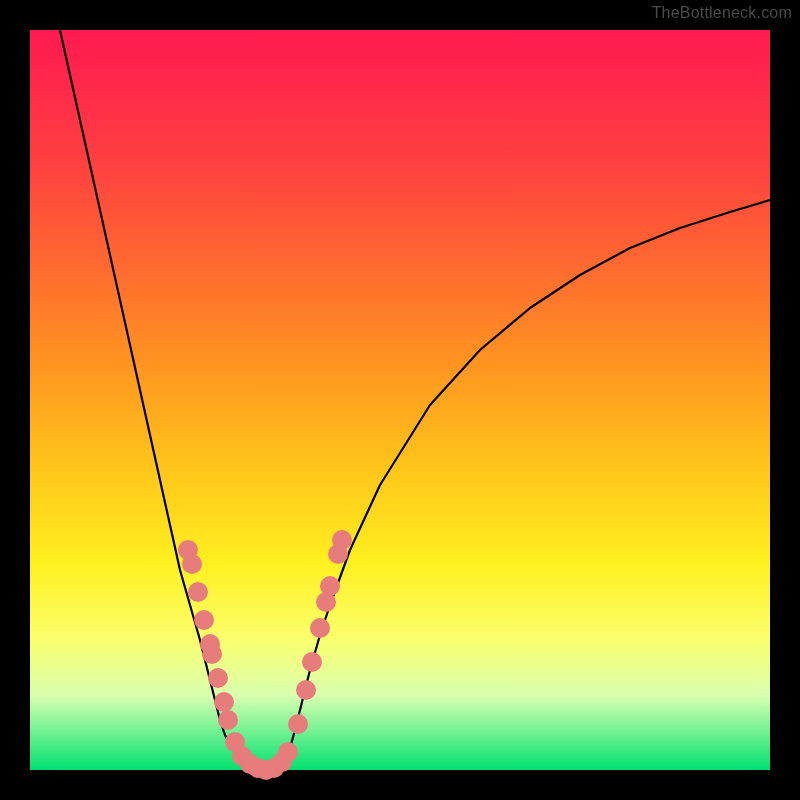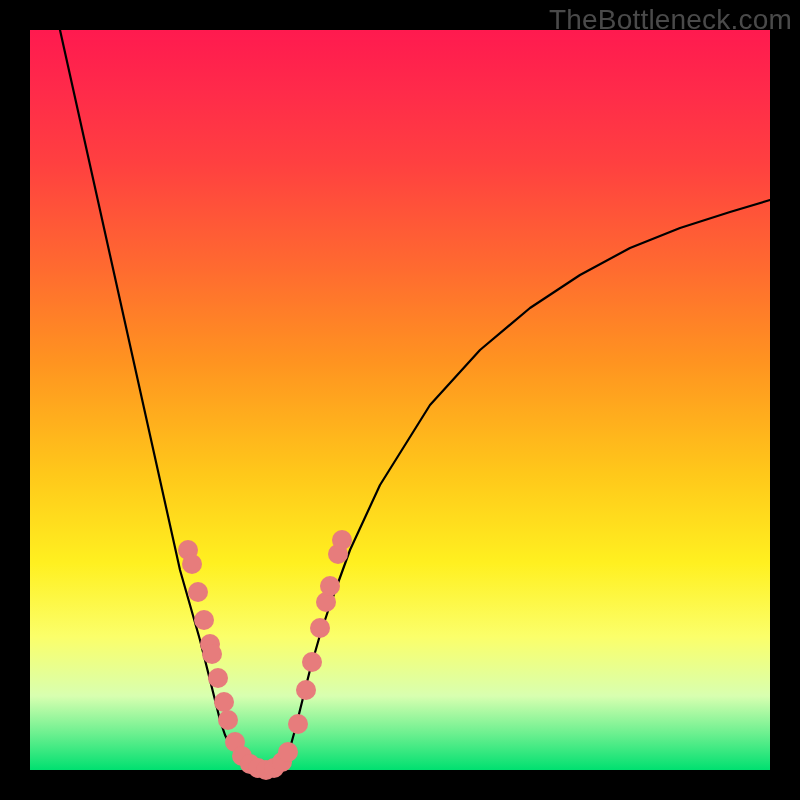--- a/index.html
+++ b/index.html
@@ -39,21 +39,21 @@
       #d8ffb0 90%,
       #6ef090 95%,
       #00e070 100%
     );
   }
   .watermark {
     position: absolute;
     top: 4px;
     right: 8px;
     color: #4a4a4a;
-    font-size: 28px;
+    font-size: 16px;
     letter-spacing: 0.2px;
     font-weight: 400;
     user-select: none;
   }
   svg.curve {
     position: absolute;
     left: 0;
     top: 0;
     width: 740px;
     height: 740px;

